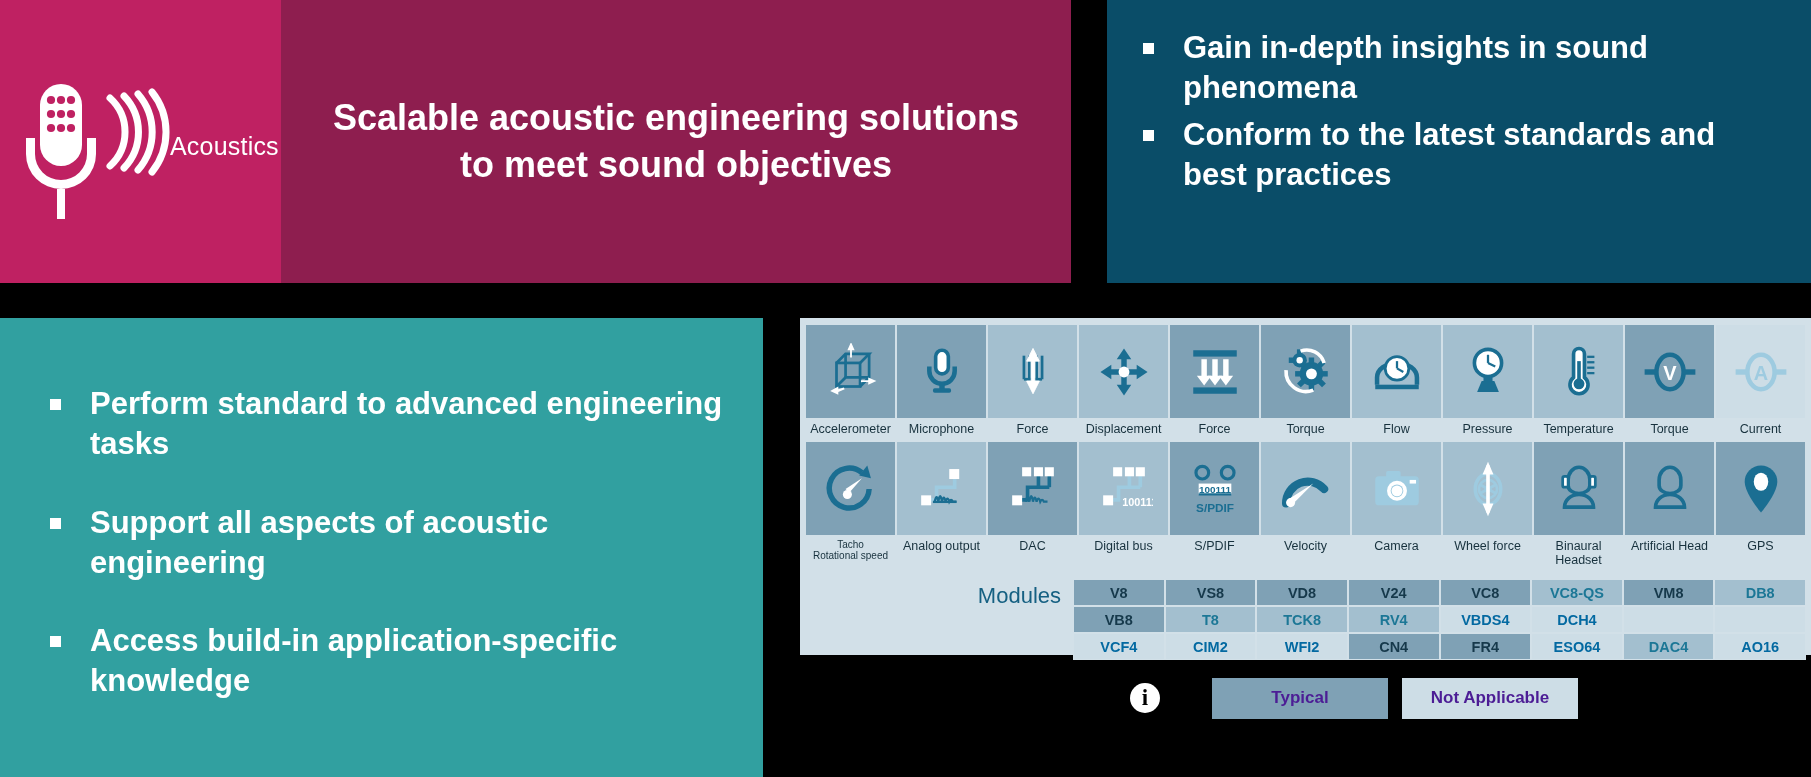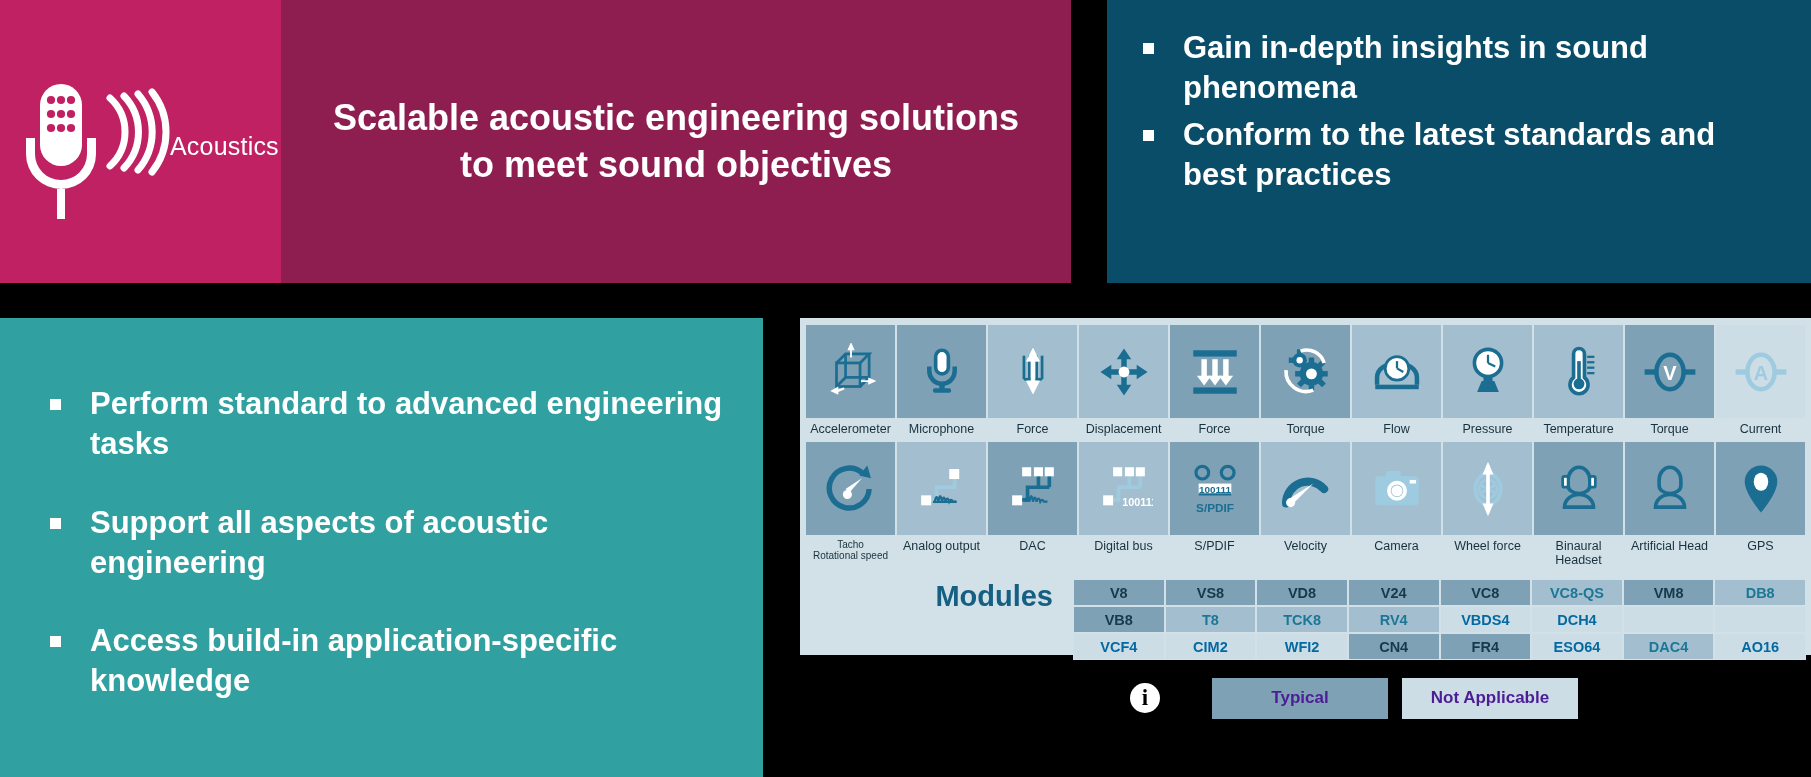--- a/index.html
+++ b/index.html
@@ -82,22 +82,22 @@
   .label-cell {
     flex: 1 1 0; min-width:0; text-align:center;
     font-size: 12.5px; color: #17313d; line-height: 1.12;
     padding: 3px 1px 5px 1px; white-space: normal;
   }
   .label-cell.two-line { font-size: 10px; }
 
   
   .mod-area { display:flex; align-items:flex-start; margin-top: 7px; }
   .mod-title {
-    width: 268px; text-align:right; padding-right: 20px;
-    color: var(--mod-title); font-size: 29px; font-weight: bold; line-height: 30px;
+    width: 268px; text-align:right; padding-right: 12px;
+    color: var(--mod-title); font-size: 22px; font-weight: normal; line-height: 30px;
     padding-top: 2px;
   }
   .mod-grid { flex:1 1 auto; }
   .mod-row { display:flex; }
   .mod-cell {
     flex:1 1 0; min-width:0; height: 27px;
     border: 1px solid var(--board-bg);
     display:flex; align-items:center; justify-content:center;
     font-size: 14.5px; font-weight: bold;
   }

